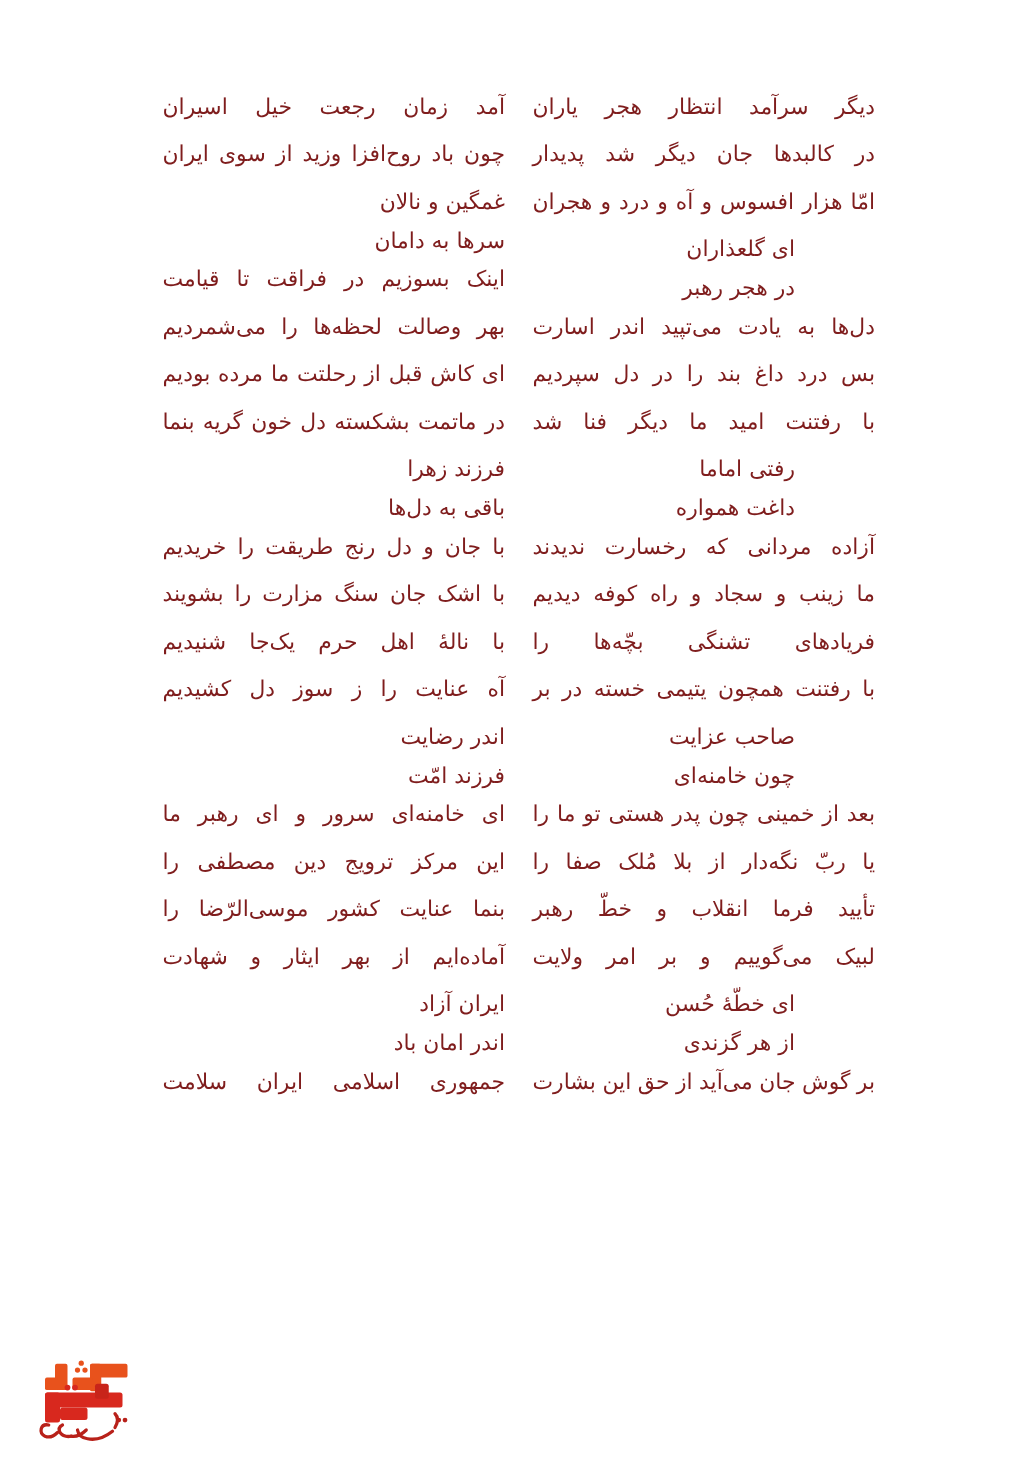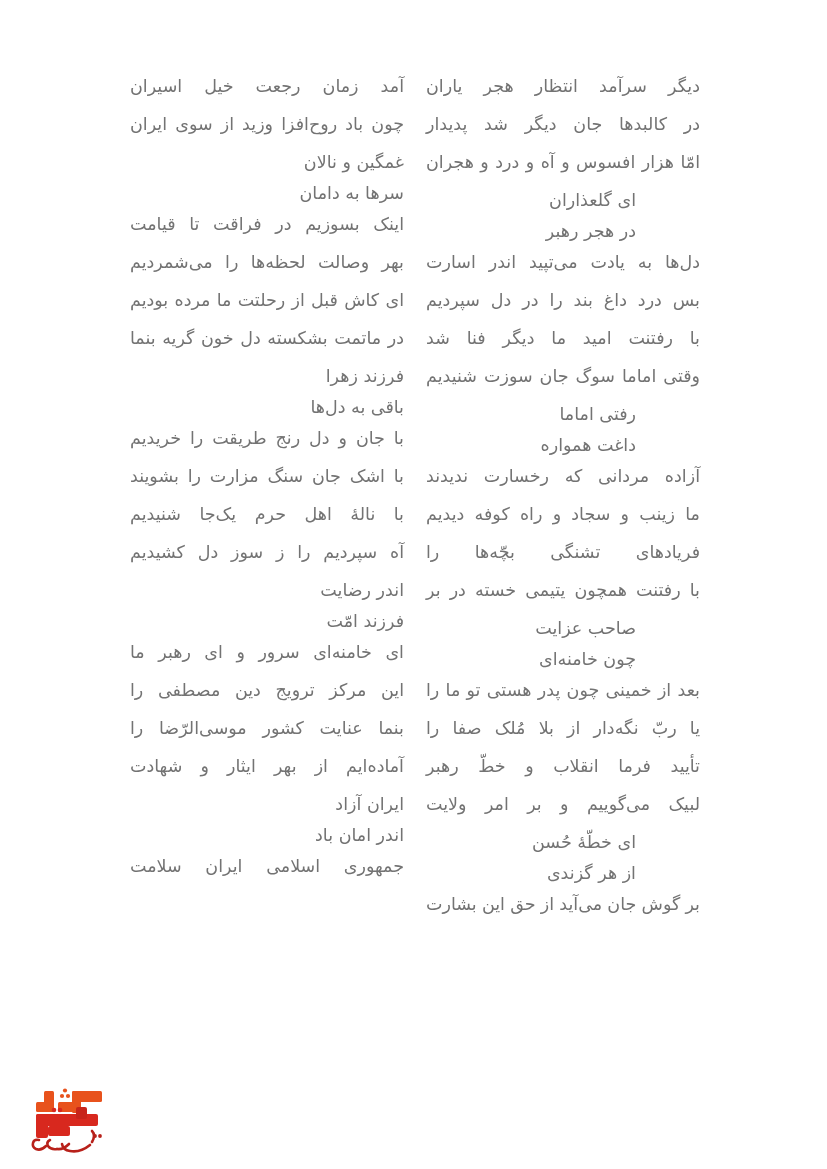--- a/index.html
+++ b/index.html
@@ -35,21 +35,21 @@
     flex: 0 0 274px;
     direction: rtl;
     text-align: right;
   }
 
   .verse-line {
     direction: rtl;
     unicode-bidi: isolate;
     font-size: 17.5px;
     line-height: 1.0;
-    color: #737373;
+    color: #7f1d1d;
     white-space: nowrap;
     letter-spacing: 0;
   }
 
   
   .verse-line.full {
     text-align: justify;
     text-align-last: justify;
     height: 38px;
     display: block;
@@ -99,21 +99,20 @@
 
     <div class="poem-column right-col">
       <div class="verse-line full">دیگر سرآمد انتظار هجر یاران</div>
       <div class="verse-line tight">در کالبدها جان دیگر شد پدیدار</div>
       <div class="verse-line tight">امّا هزار افسوس و آه و درد و هجران</div>
       <div class="verse-line short">ای گلعذاران</div>
       <div class="verse-line short">در هجر رهبر</div>
       <div class="verse-line tight">دل‌ها به یادت می‌تپید اندر اسارت</div>
       <div class="verse-line full">بس درد داغ بند را در دل سپردیم</div>
       <div class="verse-line full">با رفتنت امید ما دیگر فنا شد</div>
-      <div class="verse-line tight">وقتی اماما سوگ جان سوزت شنیدیم</div>
       <div class="verse-line short">رفتی اماما</div>
       <div class="verse-line short">داغت همواره</div>
       <div class="verse-line full">آزاده مردانی که رخسارت ندیدند</div>
       <div class="verse-line tight">ما زینب و سجاد و راه کوفه دیدیم</div>
       <div class="verse-line full">فریادهای تشنگی بچّه‌ها را</div>
       <div class="verse-line tight">با رفتنت همچون یتیمی خسته در بر</div>
       <div class="verse-line short">صاحب عزایت</div>
       <div class="verse-line short">چون خامنه‌ای</div>
       <div class="verse-line tight">بعد از خمینی چون پدر هستی تو ما را</div>
       <div class="verse-line full">یا ربّ نگه‌دار از بلا مُلک صفا را</div>
@@ -131,21 +130,21 @@
       <div class="verse-line short">سرها به دامان</div>
       <div class="verse-line full">اینک بسوزیم در فراقت تا قیامت</div>
       <div class="verse-line full">بهر وصالت لحظه‌ها را می‌شمردیم</div>
       <div class="verse-line tight">ای کاش قبل از رحلتت ما مرده بودیم</div>
       <div class="verse-line tight">در ماتمت بشکسته دل خون گریه بنما</div>
       <div class="verse-line short">فرزند زهرا</div>
       <div class="verse-line short">باقی به دل‌ها</div>
       <div class="verse-line tight">با جان و دل رنج طریقت را خریدیم</div>
       <div class="verse-line tight">با اشک جان سنگ مزارت را بشویند</div>
       <div class="verse-line full">با نالهٔ اهل حرم یک‌جا شنیدیم</div>
-      <div class="verse-line full">آه سپردیم را ز سوز دل کشیدیم</div>
+      <div class="verse-line full">آه عنایت را ز سوز دل کشیدیم</div>
       <div class="verse-line short">اندر رضایت</div>
       <div class="verse-line short">فرزند امّت</div>
       <div class="verse-line full">ای خامنه‌ای سرور و ای رهبر ما</div>
       <div class="verse-line full">این مرکز ترویج دین مصطفی را</div>
       <div class="verse-line full">بنما عنایت کشور موسی‌الرّضا را</div>
       <div class="verse-line full">آماده‌ایم از بهر ایثار و شهادت</div>
       <div class="verse-line short">ایران آزاد</div>
       <div class="verse-line short">اندر امان باد</div>
       <div class="verse-line full">جمهوری اسلامی ایران سلامت</div>
     </div>

